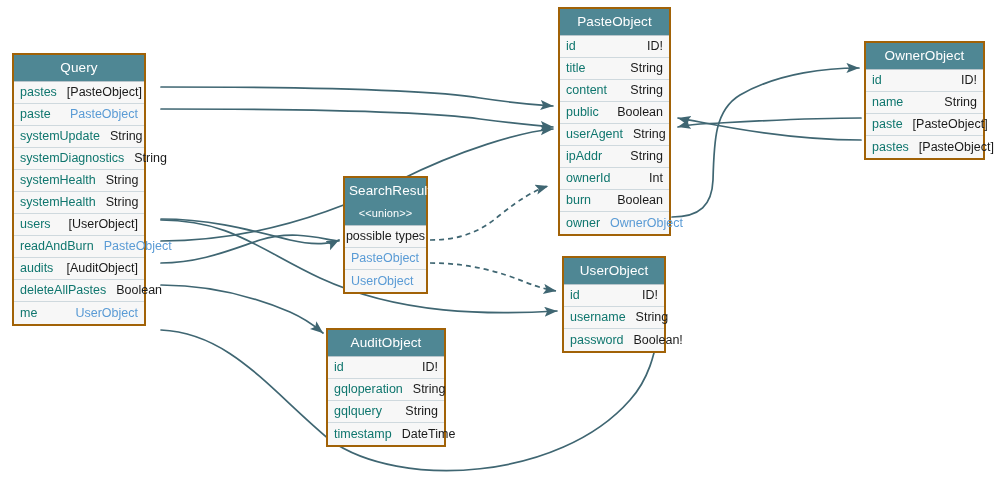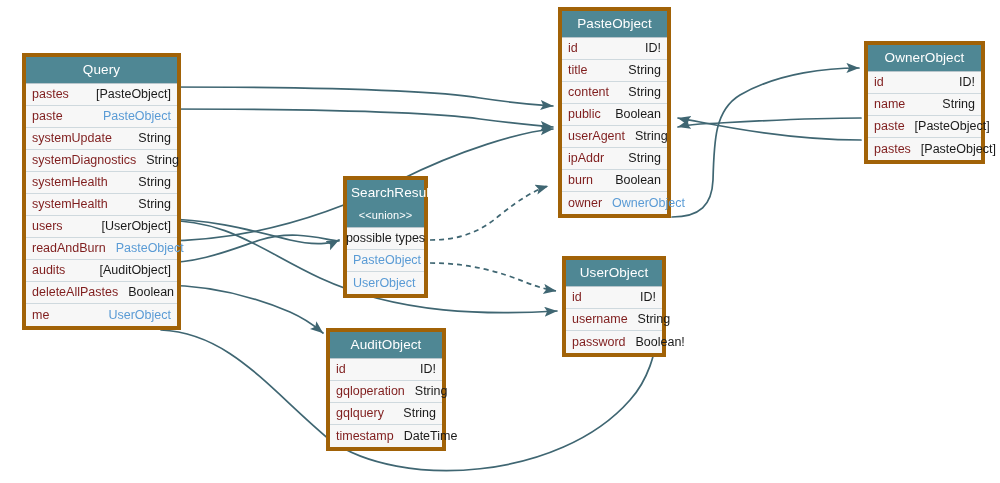--- a/index.html
+++ b/index.html
@@ -9,21 +9,21 @@
     font-family:"Liberation Sans","DejaVu Sans",sans-serif;
     overflow:hidden;
   }
   #canvas{position:relative;width:1000px;height:483px;}
   svg#edges{position:absolute;left:0;top:0;width:1000px;height:483px;pointer-events:none;}
 
   .node{
     position:absolute;
     box-sizing:border-box;
     background:#fafafa;
-    border:4px solid #a16207;
+    border:2px solid #a16207;
     box-shadow:0 0 0 0 rgba(0,0,0,0);
     z-index:5;
   }
   .node .hdr{
     background:#4f8794;
     color:#ffffff;
     text-align:center;
     font-size:13.5px;
     line-height:1.0;
     padding:6px 4px 6px 4px;
@@ -42,21 +42,21 @@
     height:22px;
     padding:0 6px;
     font-size:12.5px;
     color:#1a1a1a;
     background:#f7f7f7;
     border-bottom:1px solid #cfd9de;
     box-sizing:border-box;
     white-space:nowrap;
   }
   .node .row:last-child{border-bottom:none;}
-  .node .row .fname{color:#7f1d1d;}
+  .node .row .fname{color:#0f766e;}
   .node .row .ftype{color:#1a1a1a;margin-left:10px;}
   .node .row .ftype.ref{color:#5a9bd5;}
   .node .row .brk{color:#1a1a1a;}
   .node .row.single{justify-content:flex-start;}
   .node .row.center{justify-content:center;text-align:center;}
   .node .row.uniontype{color:#5a9bd5;}
 </style>
 </head>
 <body>
 
@@ -96,21 +96,21 @@
       <path d="M861,140 C800,140 740,130 700,122 C690,120 682,119 678,118" marker-end="url(#arrow)"></path>
     </g>
     <g fill="none" stroke="#3f6672" stroke-width="1.7" stroke-dasharray="5,4" stroke-linecap="butt">
 
       <path d="M430,240 C460,240 480,232 500,215 C520,199 535,190 548,186" marker-end="url(#arrowd)"></path>
 
       <path d="M430,263 C470,263 500,272 525,282 C540,288 550,290 556,291" marker-end="url(#arrowd)"></path>
     </g>
   </svg>
 
-  <div class="node" id="n-query" style="left: 22px; top: 53px; width: 159px;">
+  <div class="node" id="n-query" style="left: 12px; top: 53px; width: 134px;">
     <div class="hdr">Query</div>
     <div class="row">
       <span class="fname">pastes</span>
       <span class="ftype"><span class="brk">[</span><span class="ref">PasteObject</span><span class="brk">]</span></span>
     </div>
     <div class="row">
       <span class="fname">paste</span>
       <span class="ftype ref">PasteObject</span>
     </div>
     <div class="row">
@@ -169,20 +169,24 @@
       <span class="fname">public</span>
       <span class="ftype">Boolean</span>
     </div>
     <div class="row">
       <span class="fname">userAgent</span>
       <span class="ftype">String</span>
     </div>
     <div class="row">
       <span class="fname">ipAddr</span>
       <span class="ftype">String</span>
+    </div>
+    <div class="row">
+      <span class="fname">ownerId</span>
+      <span class="ftype">Int</span>
     </div>
     <div class="row">
       <span class="fname">burn</span>
       <span class="ftype">Boolean</span>
     </div>
     <div class="row">
       <span class="fname">owner</span>
       <span class="ftype ref">OwnerObject</span>
     </div>
   </div>

